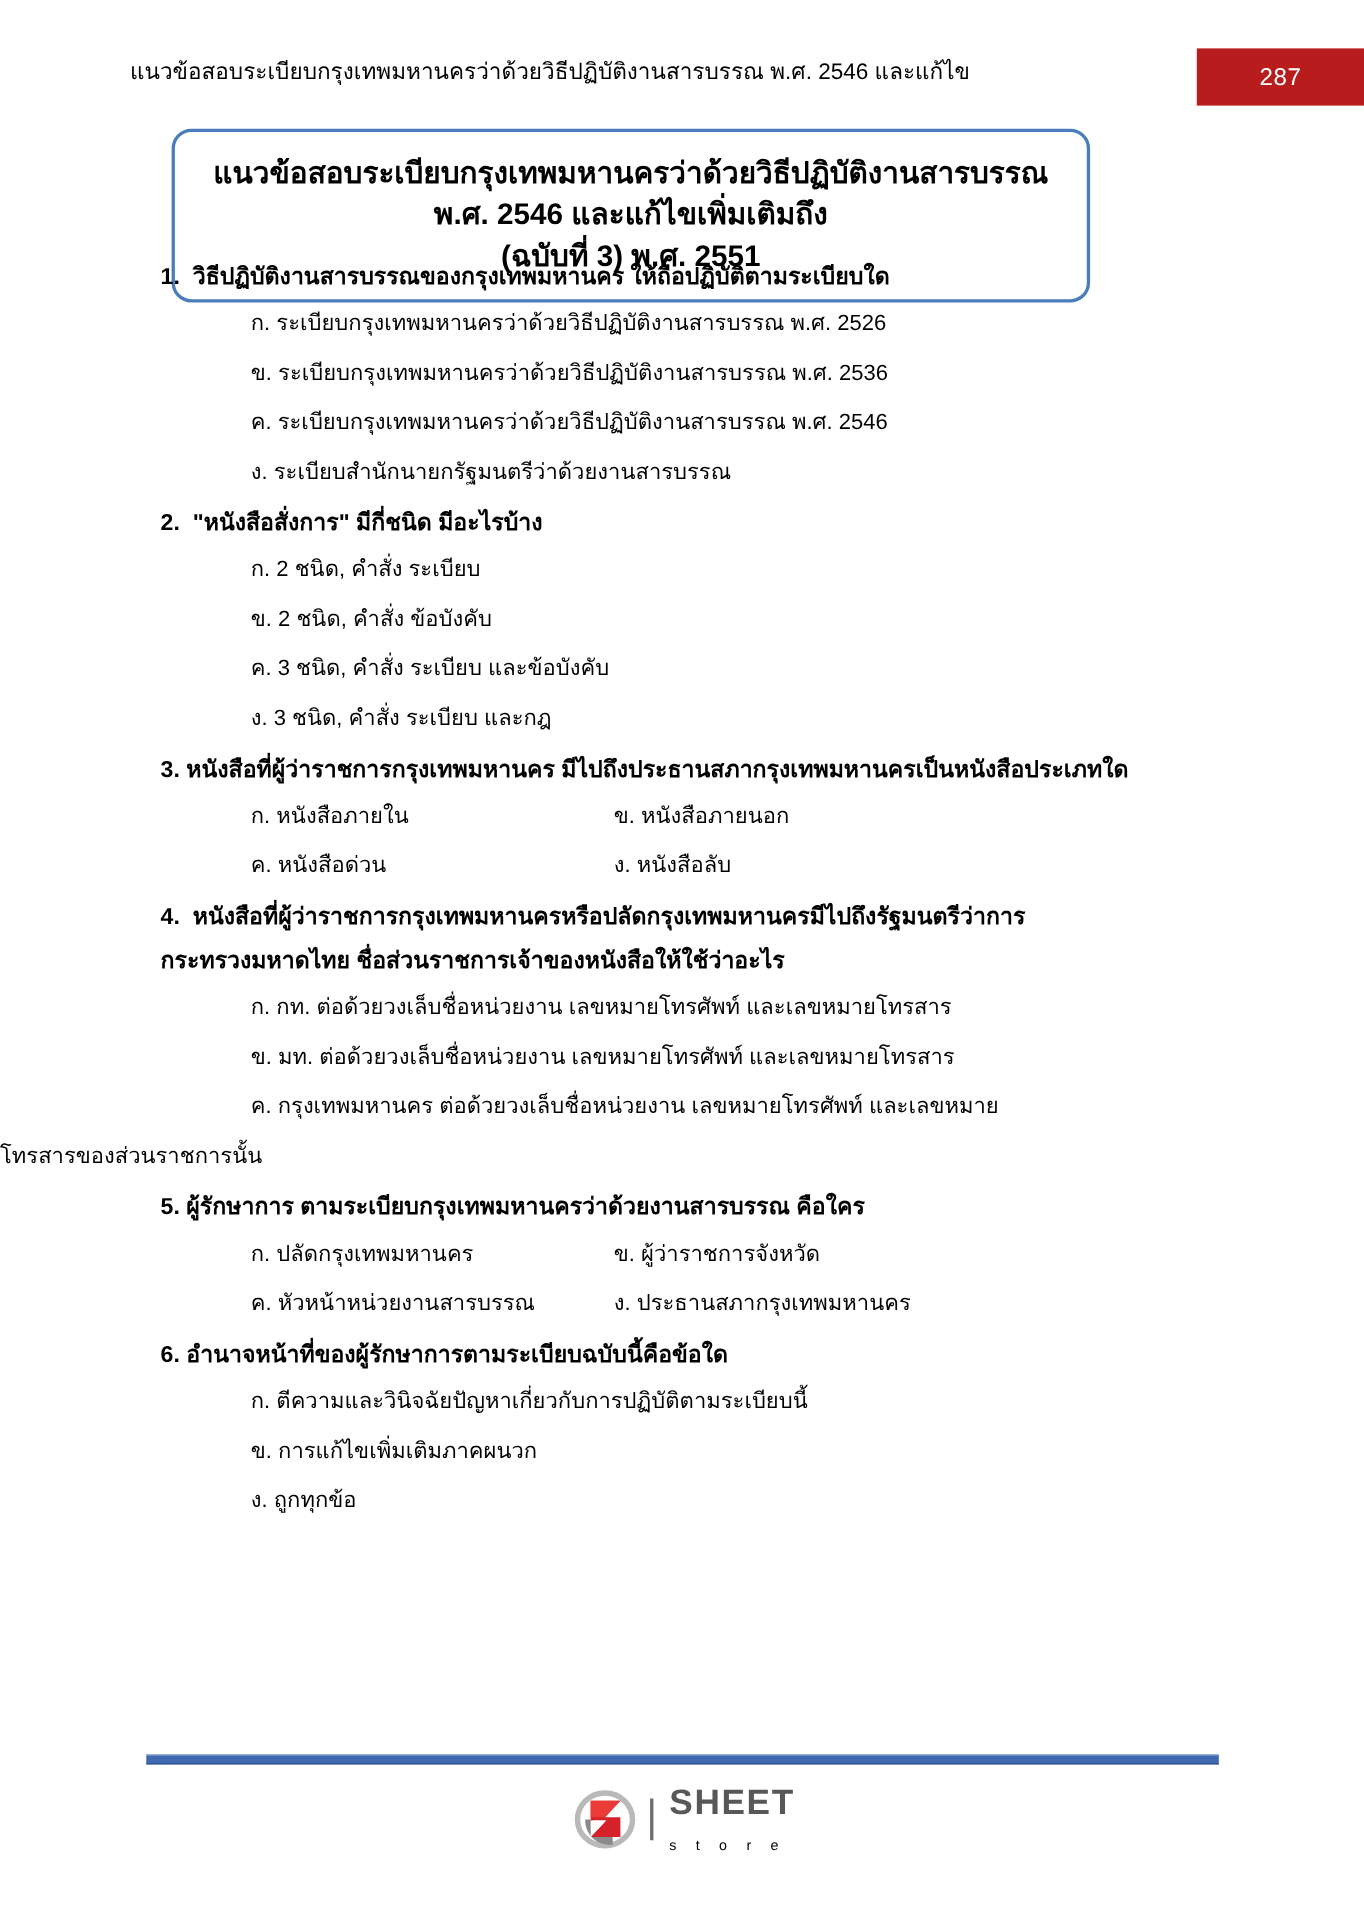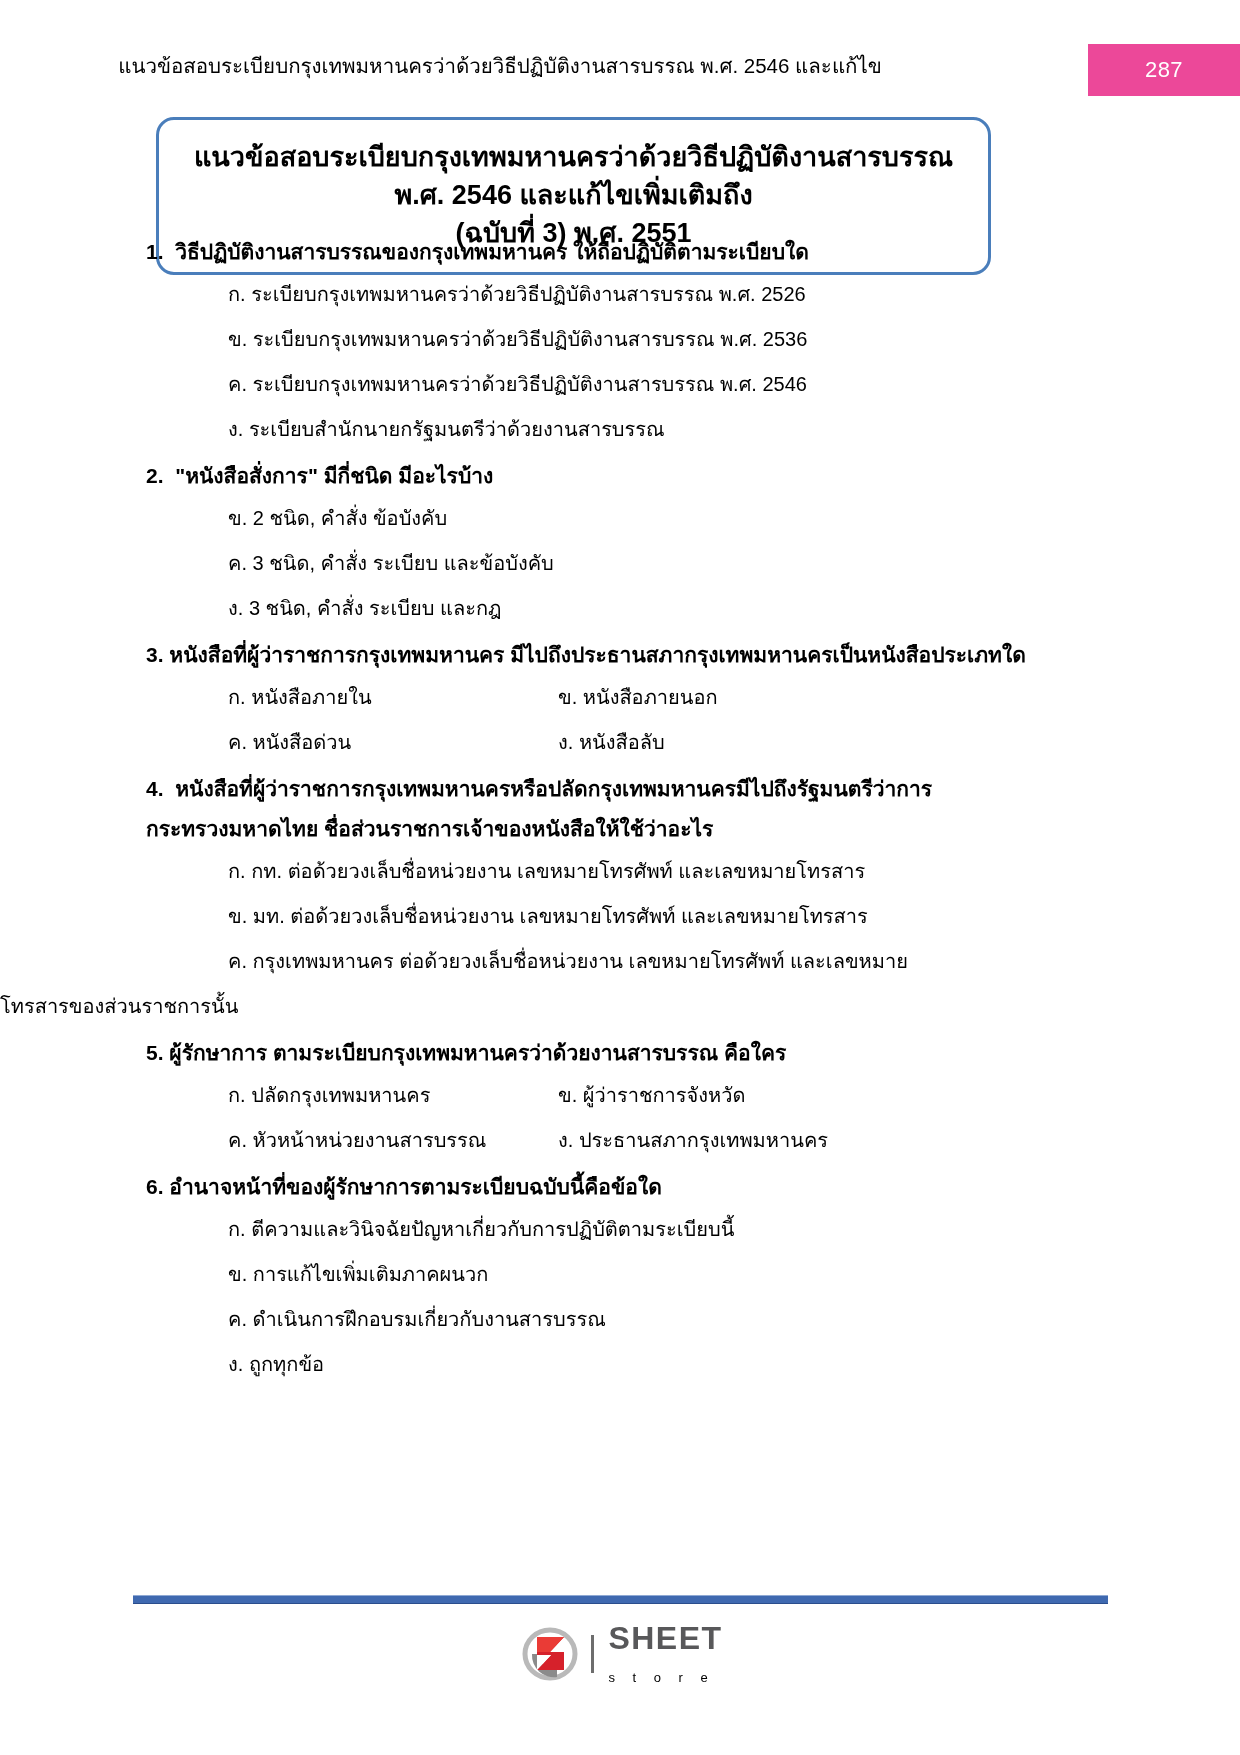--- a/index.html
+++ b/index.html
@@ -34,21 +34,21 @@
     line-height: 28px;
     color: #000;
     white-space: nowrap;
   }
   .page-number-box {
     position: absolute;
     right: 0;
     top: 44px;
     width: 152px;
     height: 52px;
-    background: #ec4899;
+    background: #b91c1c;
     color: #ffffff;
     display: flex;
     align-items: center;
     justify-content: center;
     font-size: 22px;
     letter-spacing: 0.5px;
   }
 
   
   .title-box {
@@ -210,20 +210,21 @@
       <div class="option-row">ง. ระเบียบสำนักนายกรัฐมนตรีว่าด้วยงานสารบรรณ</div>
     </div>
   </div>
 
   <div class="question-block">
     <div class="q-stem indent-a">
       <span>2.</span>&nbsp;
       <span>"หนังสือสั่งการ" มีกี่ชนิด มีอะไรบ้าง</span>
     </div>
     <div class="options">
+      <div class="option-row">ก. 2 ชนิด, คำสั่ง ระเบียบ</div>
       <div class="option-row">ข. 2 ชนิด, คำสั่ง ข้อบังคับ</div>
       <div class="option-row">ค. 3 ชนิด, คำสั่ง ระเบียบ และข้อบังคับ</div>
       <div class="option-row">ง. 3 ชนิด, คำสั่ง ระเบียบ และกฎ</div>
     </div>
   </div>
 
   <div class="question-block">
     <div class="q-stem" style="padding-left:146px;">
       <span>3.</span>
       <span>หนังสือที่ผู้ว่าราชการกรุงเทพมหานคร มีไปถึงประธานสภากรุงเทพมหานครเป็นหนังสือประเภทใด</span>
@@ -272,21 +273,20 @@
   </div>
 
   <div class="question-block">
     <div class="q-stem" style="padding-left:146px;">
       <span>6.</span>
       <span>อำนาจหน้าที่ของผู้รักษาการตามระเบียบฉบับนี้คือข้อใด</span>
     </div>
     <div class="options">
       <div class="option-row">ก. ตีความและวินิจฉัยปัญหาเกี่ยวกับการปฏิบัติตามระเบียบนี้</div>
       <div class="option-row">ข. การแก้ไขเพิ่มเติมภาคผนวก</div>
-      <div class="option-row">ค. ดำเนินการฝึกอบรมเกี่ยวกับงานสารบรรณ</div>
       <div class="option-row">ง. ถูกทุกข้อ</div>
     </div>
   </div>
 
 </div>
 
 <div class="page-footer">
   <div class="footer-rule"></div>
   <div class="footer-logo">
     <div class="logo-mark">

